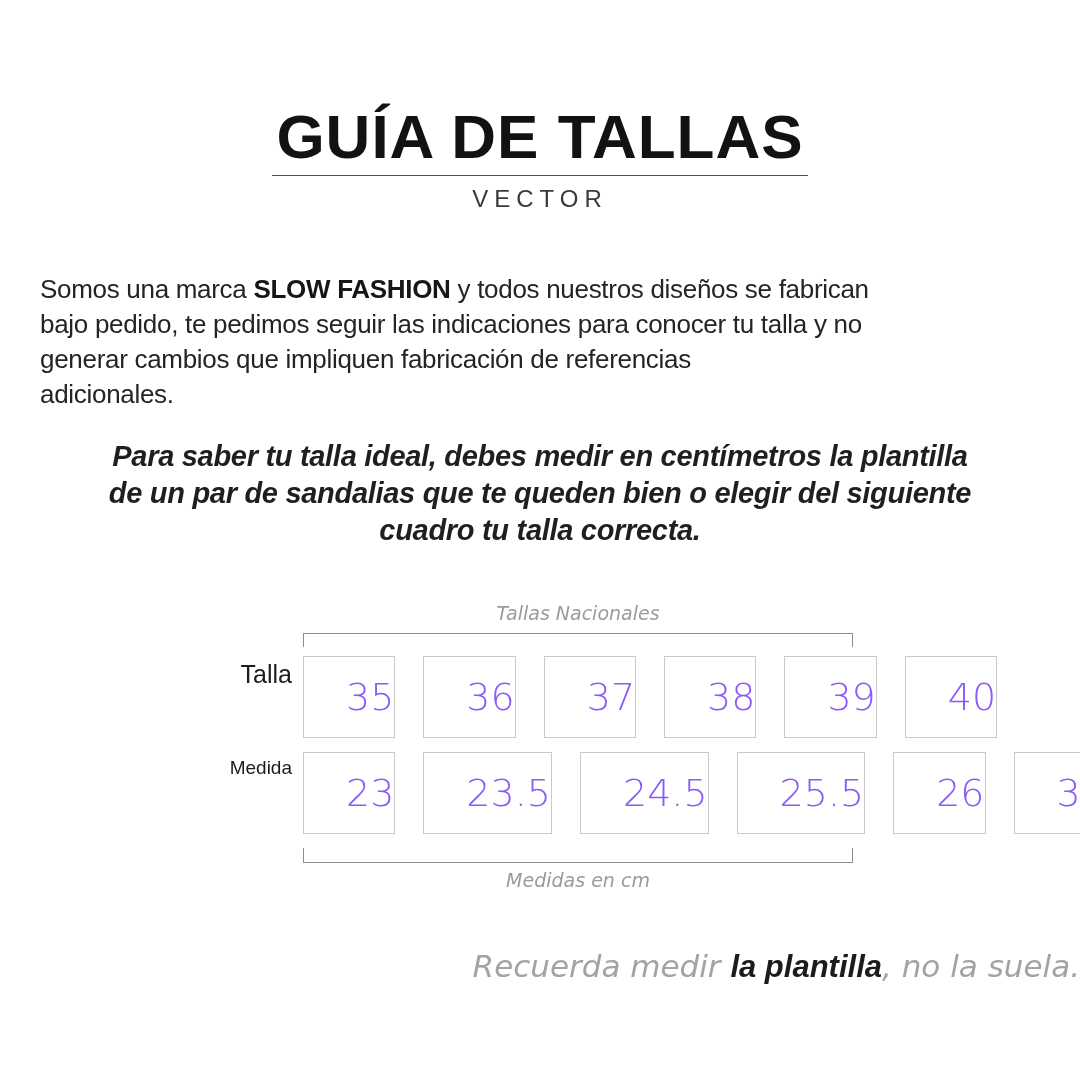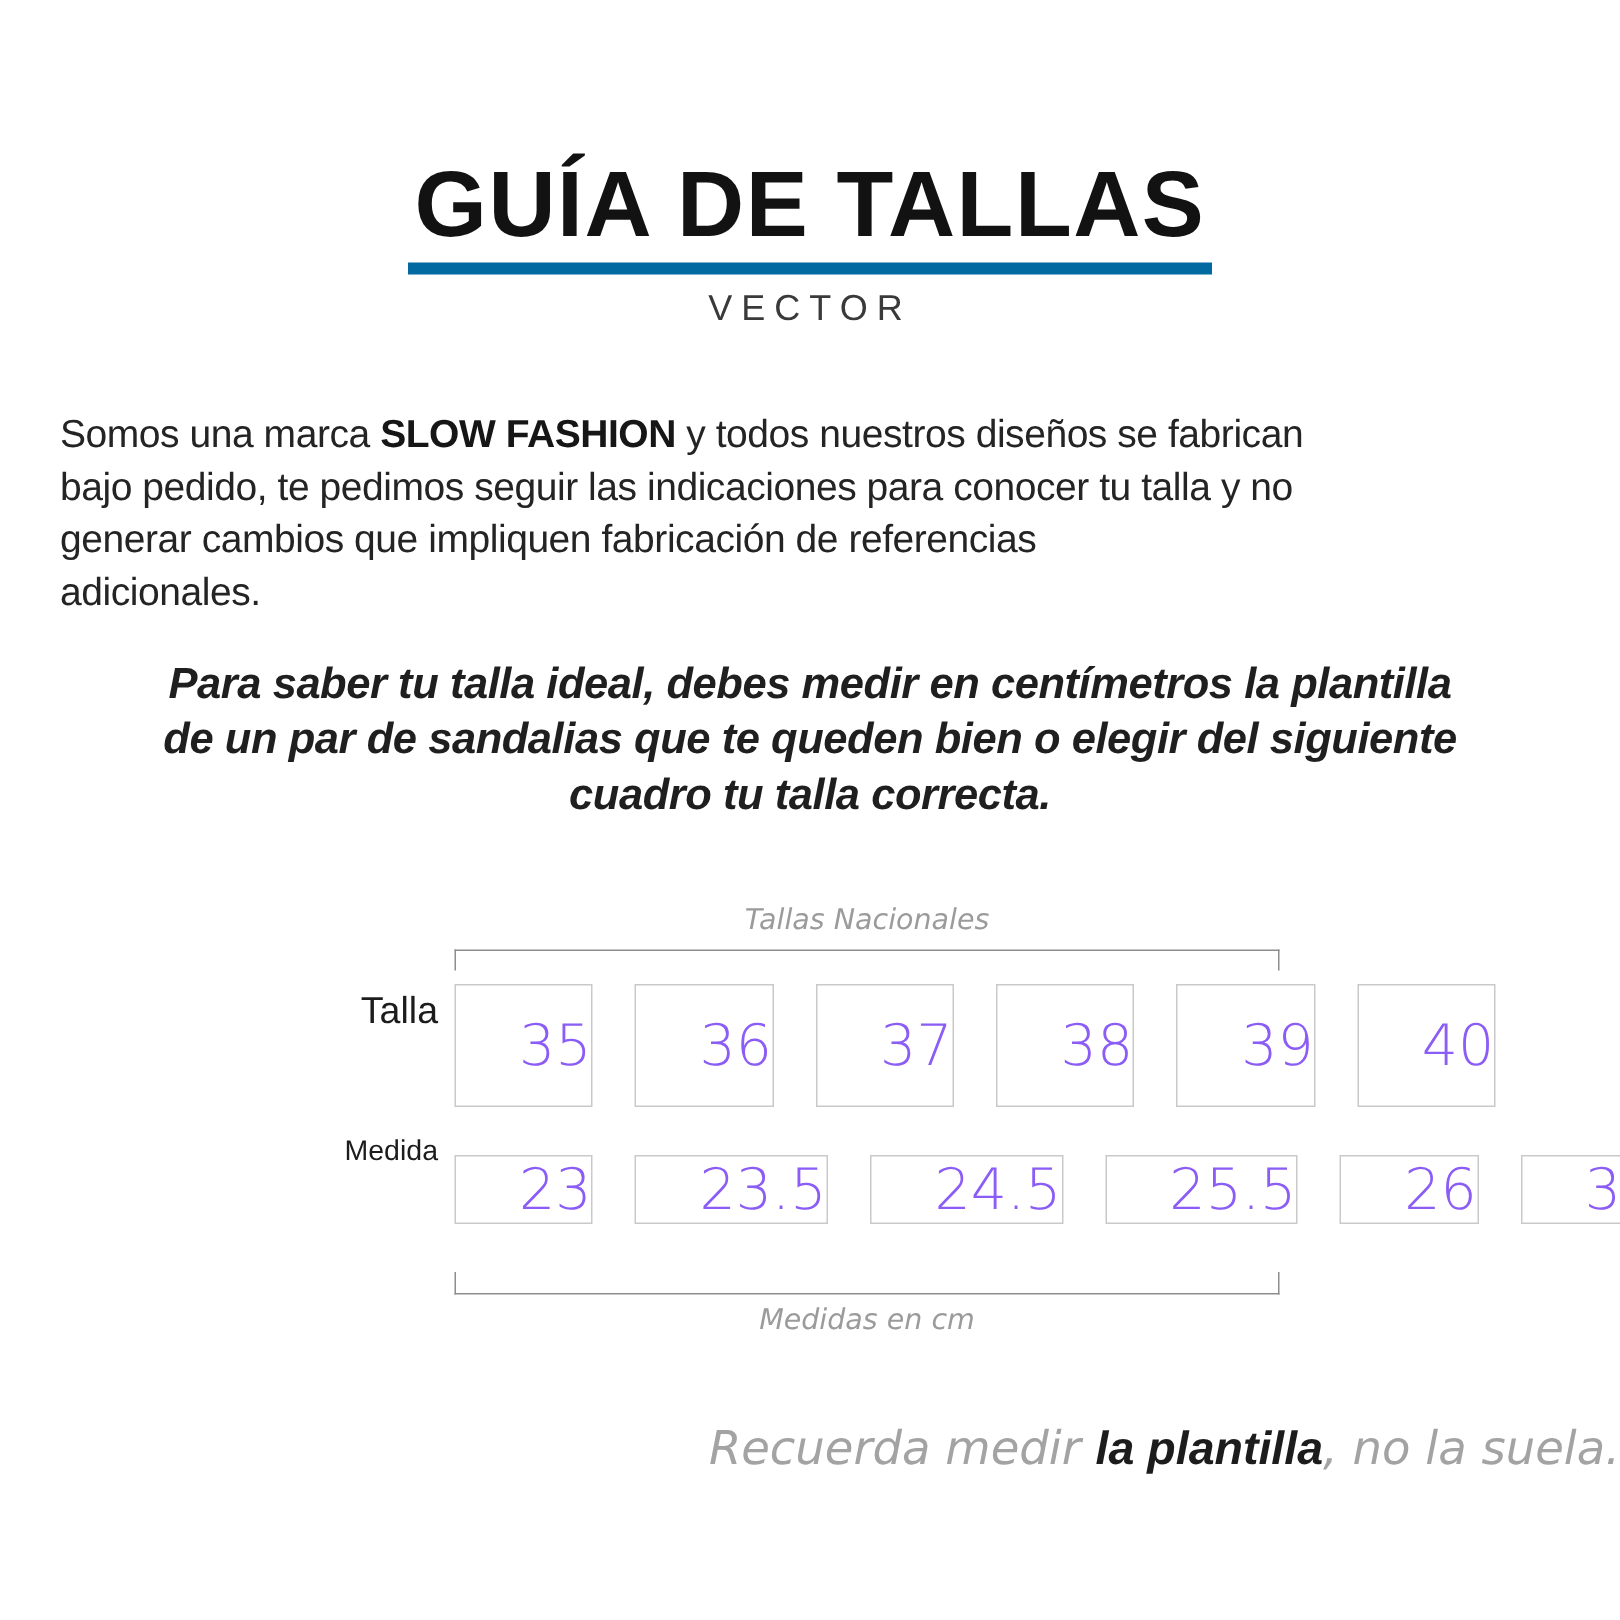--- a/index.html
+++ b/index.html
@@ -14,21 +14,21 @@
 
   
   .title-wrap { position:absolute; top:104px; left:0; width:100%; text-align:center; }
   .main-title {
     display:inline-block;
     font-size:62px;
     font-weight:bold;
     letter-spacing:1px;
     color:#121212;
     line-height:1.05;
-    border-bottom:8px solid #0369a1;
+    border-bottom:1px solid #0369a1;
     padding:0 4px 6px 4px;
   }
   .subtitle {
     margin-top:9px;
     font-size:24px;
     font-weight:300;
     letter-spacing:6px;
     color:#3a3a3a;
   }
 
@@ -75,21 +75,21 @@
   .bracket-bottom {
     margin-top:14px;
     height:15px;
     border-bottom:1px solid #8d8d8d;
     border-left:1px solid #8d8d8d;
     border-right:1px solid #8d8d8d;
   }
   .caption-bottom { margin-top:6px; }
   .size-row { position:relative; display:flex; gap:28px; height:82px; }
   .row-talla  { margin-top:9px; }
-  .row-medida { margin-top:14px;align-items:center; }
+  .row-medida { margin-top:14px; }
   .row-label {
     position:absolute;
     right:calc(100% + 11px);
     white-space:nowrap;
     color:#1c1c1c;
   }
   .label-talla  { top:4px;  font-size:25px; }
   .label-medida { top:5px;  font-size:19px; }
   .size-box {
     flex:1;

